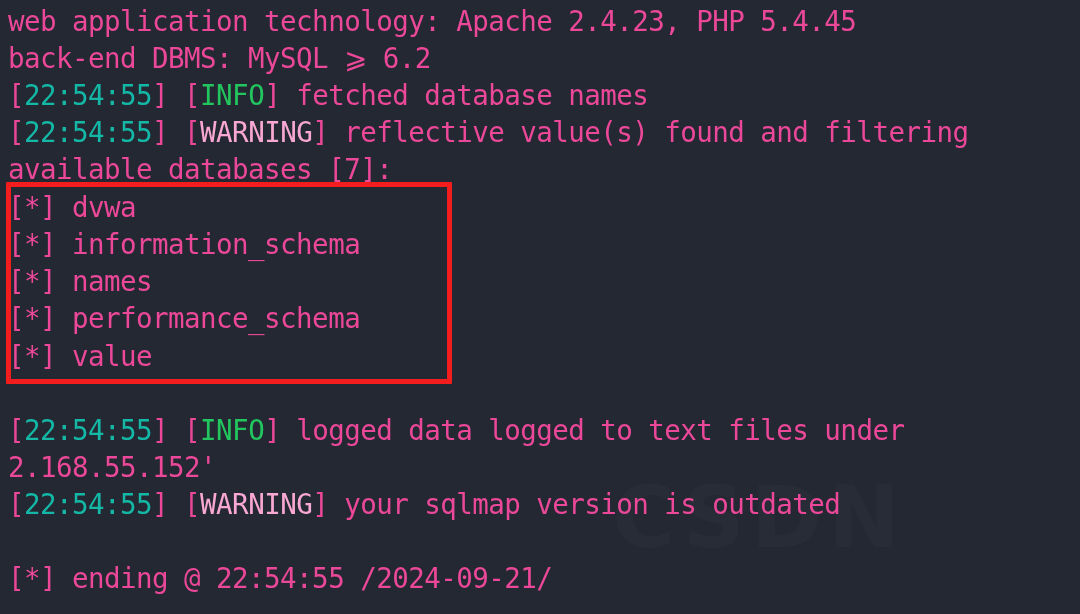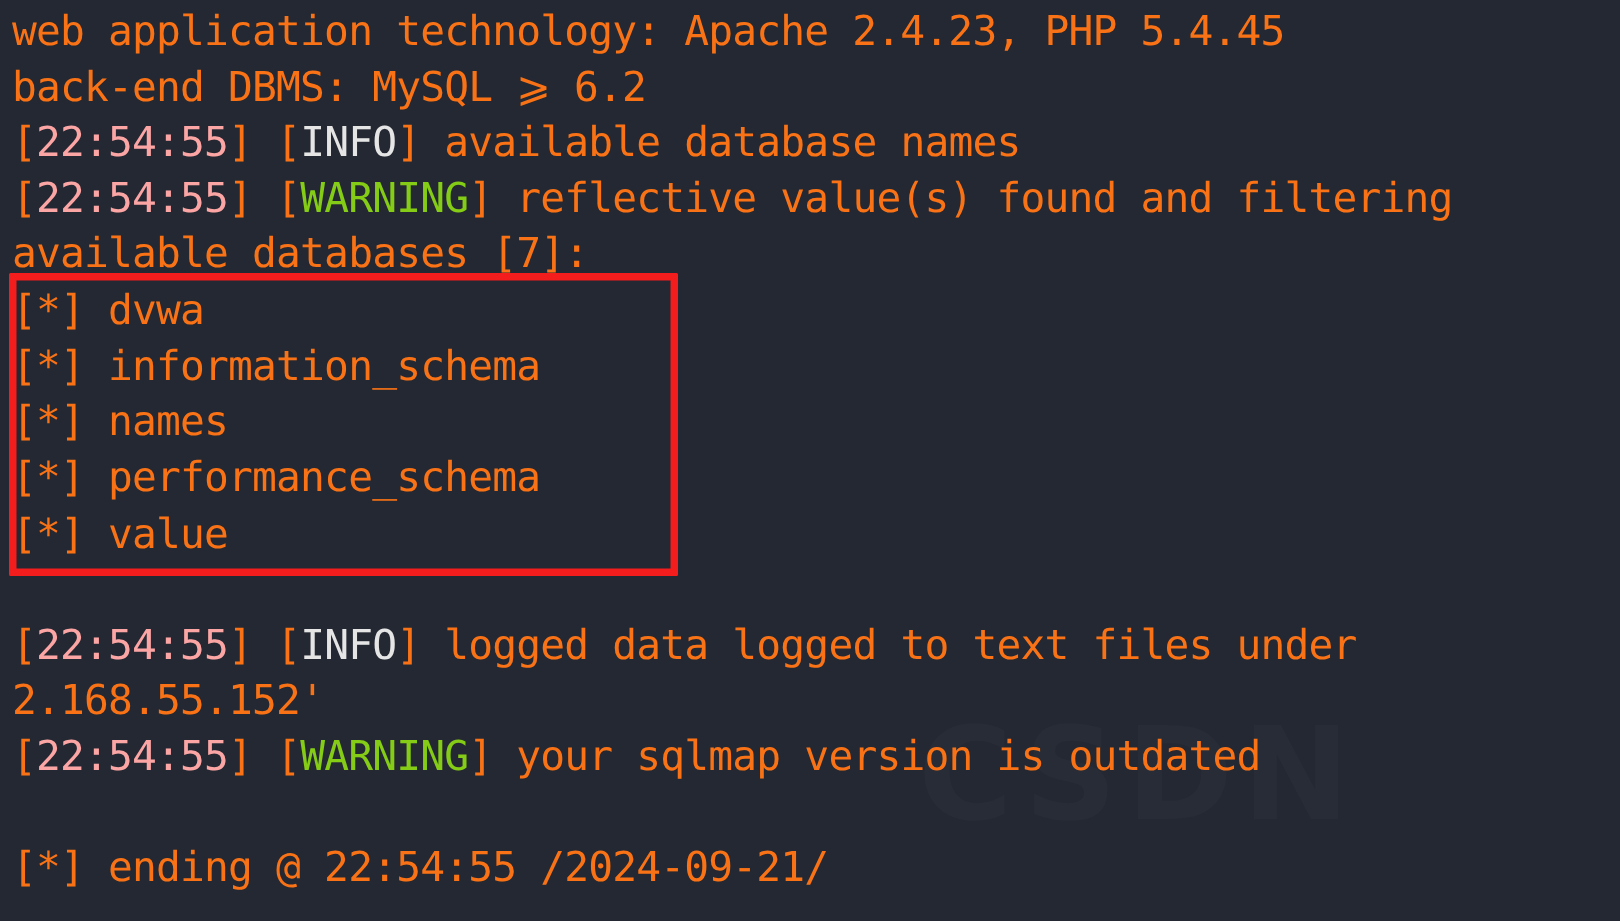--- a/index.html
+++ b/index.html
@@ -57,24 +57,24 @@
     width: 1200px;
     height: 37px;
     line-height: 37px;
     font-size: 27.5px;
     letter-spacing: -0.55px;
     color: #e8eaed;
     white-space: pre;
     overflow: hidden;
   }
 
-  .c-white   { color: #f97316; margin-top: 48px; }
-  .c-time    { color: #fca5a5; }
-  .c-info    { color: #e5e5e5; }
-  .c-warning { color: #84cc16; }
+  .c-white   { color: #ec4899; margin-top: 48px; }
+  .c-time    { color: #14b8a6; }
+  .c-info    { color: #22c55e; }
+  .c-warning { color: #f9a8d4; }
 
   
   .highlight-box {
     position: absolute;
     left: 6px;
     top: 182px;
     width: 446px;
     height: 202px;
     border: 5px solid #f41d1d;
     box-sizing: border-box;
@@ -85,21 +85,21 @@
 </head>
 <body style="background: rgb(36, 40, 50);">
 
 <div id="terminal" style="background: rgb(36, 40, 50);">
 
   <div class="watermark">CSDN</div>
 
   <div class="lines" id="lines-container">
       <div class="line" style="top: 3px;"><span class="c-white">web application technology: Apache 2.4.23, PHP 5.4.45</span></div>
       <div class="line" style="top: 40px;"><span class="c-white">back-end DBMS: MySQL ⩾ 6.2</span></div>
-      <div class="line" style="top: 77px;"><span class="c-white">[</span><span class="c-time">22:54:55</span><span class="c-white">] [</span><span class="c-info">INFO</span><span class="c-white">] available database names</span></div>
+      <div class="line" style="top: 77px;"><span class="c-white">[</span><span class="c-time">22:54:55</span><span class="c-white">] [</span><span class="c-info">INFO</span><span class="c-white">] fetched database names</span></div>
       <div class="line" style="top: 114px;"><span class="c-white">[</span><span class="c-time">22:54:55</span><span class="c-white">] [</span><span class="c-warning">WARNING</span><span class="c-white">] reflective value(s) found and filtering</span></div>
       <div class="line" style="top: 151px;"><span class="c-white">available databases [7]:</span></div>
       <div class="line" style="top: 189px;"><span class="c-white">[*] dvwa</span></div>
       <div class="line" style="top: 226px;"><span class="c-white">[*] information_schema</span></div>
       <div class="line" style="top: 263px;"><span class="c-white">[*] names</span></div>
       <div class="line" style="top: 300px;"><span class="c-white">[*] performance_schema</span></div>
       <div class="line" style="top: 338px;"><span class="c-white">[*] value</span></div>
       <div class="line" style="top: 412px;"><span class="c-white">[</span><span class="c-time">22:54:55</span><span class="c-white">] [</span><span class="c-info">INFO</span><span class="c-white">] logged data logged to text files under </span></div>
       <div class="line" style="top: 449px;"><span class="c-white">2.168.55.152'</span></div>
       <div class="line" style="top: 486px;"><span class="c-white">[</span><span class="c-time">22:54:55</span><span class="c-white">] [</span><span class="c-warning">WARNING</span><span class="c-white">] your sqlmap version is outdated</span></div>

